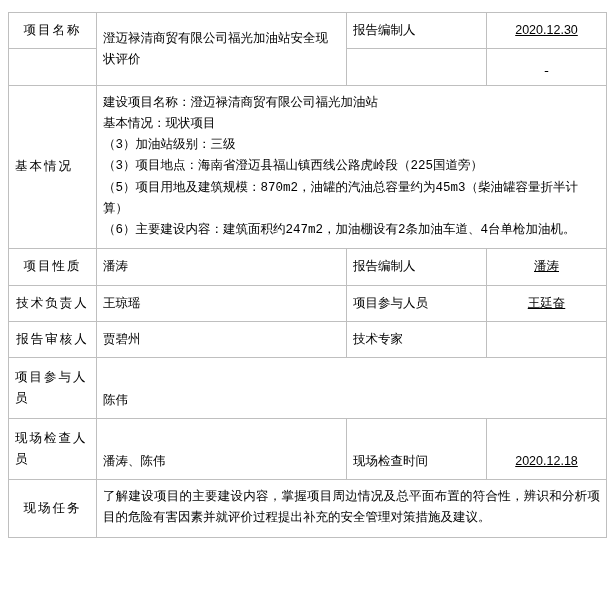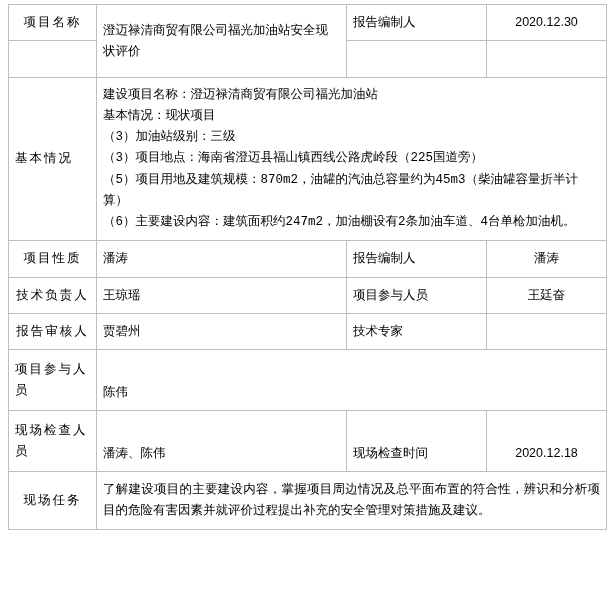--- a/index.html
+++ b/index.html
@@ -11,21 +11,21 @@
     height: 603px;
     background: #ffffff;
     font-family: "Liberation Sans", sans-serif;
     font-size: 12.5px;
     color: #000000;
   }
   .sheet {
     width: 614px;
     height: 603px;
     box-sizing: border-box;
-    padding: 4px 8px 6px 8px;
+    padding: 12px 8px 6px 8px;
   }
   table.doc {
     width: 598px;
     border-collapse: collapse;
     table-layout: fixed;
   }
   table.doc td {
     border: 1px solid #bfbfbf;
     padding: 7px 6px;
     vertical-align: middle;
@@ -40,35 +40,37 @@
   }
   td.label-wide {
     text-align: left;
     letter-spacing: 2px;
   }
   td.value {
     text-align: left;
   }
   td.value-center {
     text-align: center;
+    text-decoration: underline;
   }
   td.body-cell {
     text-align: left;
     line-height: 2.0;
     padding-top: 8px;
     padding-bottom: 8px;
     font-family: Liberation Mono, monospace;
   }
   .line {
     display: block;
   }
   .task-cell {
     line-height: 1.95;
     text-align: justify;
     padding: 9px 8px;
+    font-family: Liberation Mono, monospace;
   }
 </style>
 </head>
 <body>
 
 <div class="sheet">
   <table class="doc">
     <colgroup>
       <col style="width:88px">
       <col style="width:250px">

